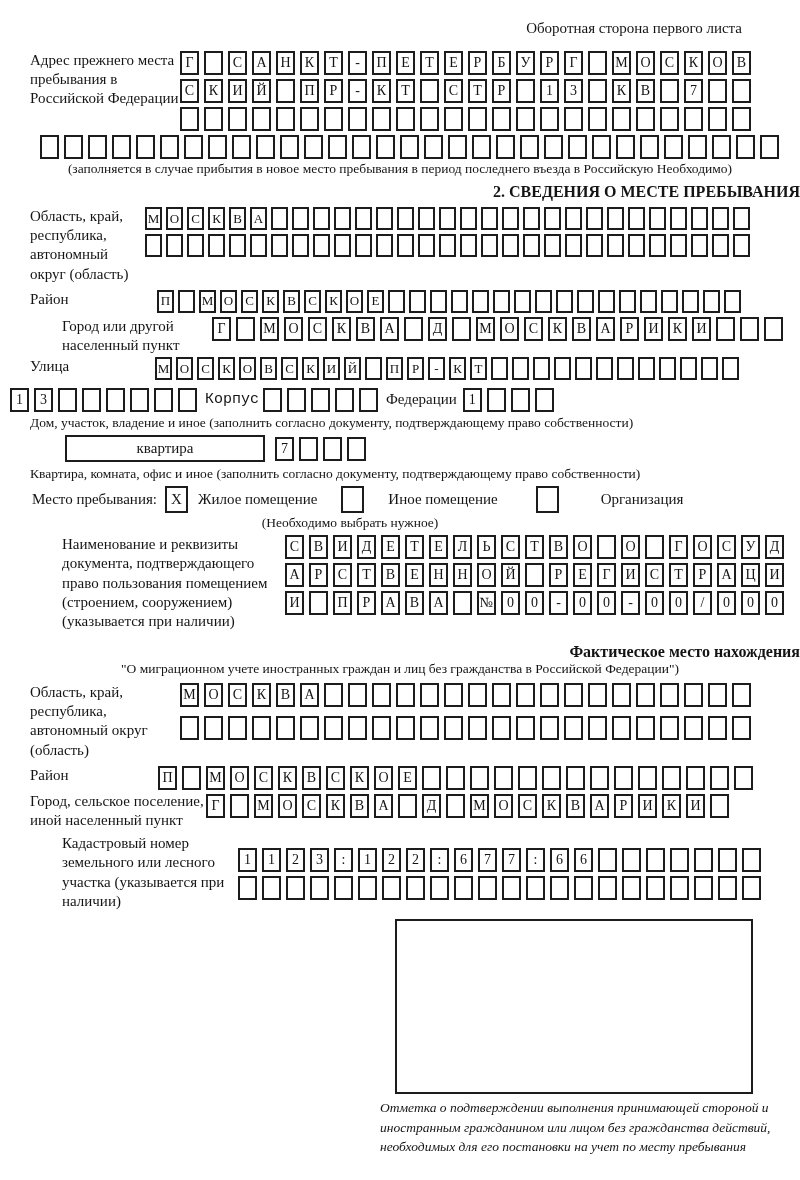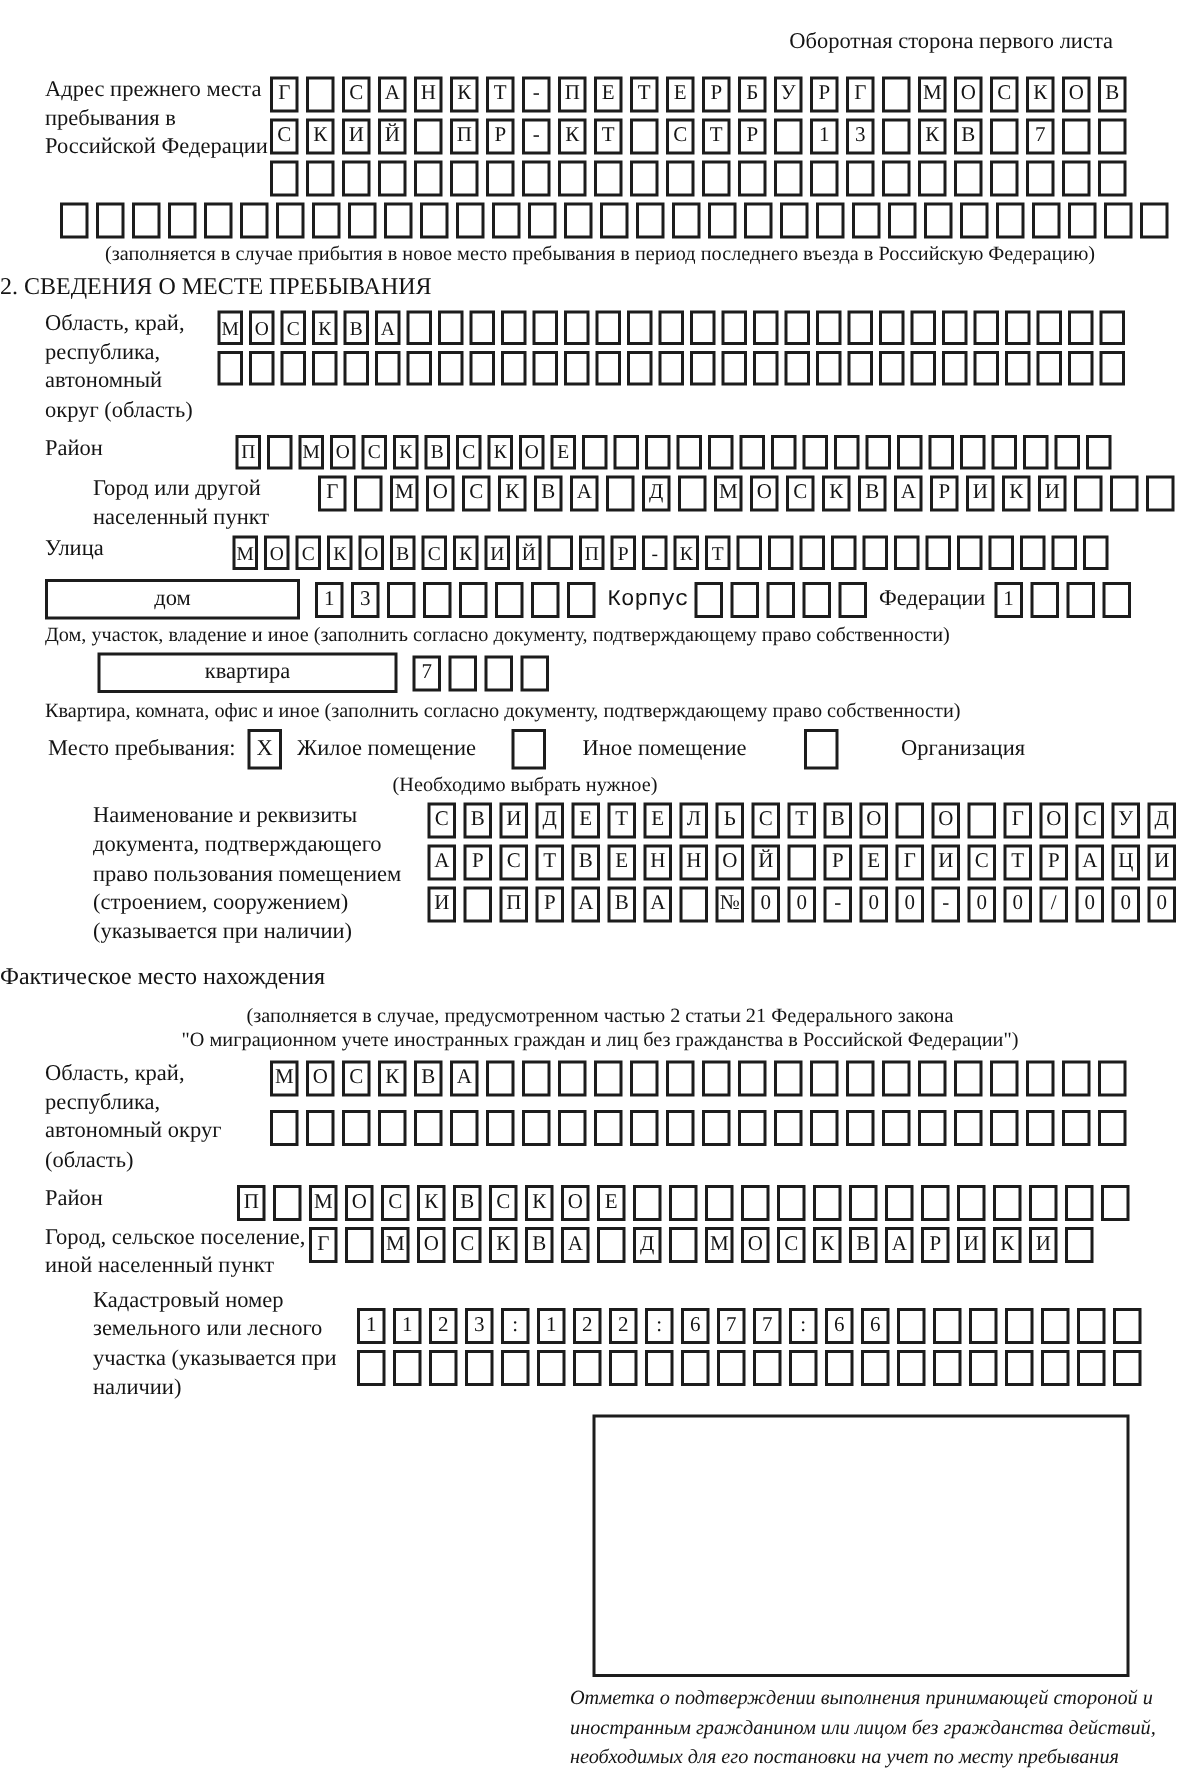--- a/index.html
+++ b/index.html
@@ -15,21 +15,21 @@
   .rowcol{display:flex;flex-direction:column;gap:4px;}
   .cells{display:flex;gap:5px;}
   .cb{
     display:inline-flex;align-items:center;justify-content:center;flex:0 0 auto;
     width:19px;height:24px;border:2px solid #1c1c1c;box-sizing:border-box;
     font-size:14px;background:#fff;
   }
   .cells.sm{gap:4px;}
   .cells.sm .cb{width:17px;height:23px;font-size:13px;}
   .note{font-size:13.5px;text-align:center;}
-  .sec-title{font-size:16px;font-weight:normal;text-align:left;}
+  .sec-title{font-size:16px;font-weight:bold;text-align:right;}
   .w172{width:180px;}
   .w145{width:145px;}
   .w157{width:157px;}
   .w180{width:180px;}
   .w155{width:155px;}
   .w175{width:180px;}
   .w230{width:206px;}
   .w253{width:253px;}
   .w158{width:158px;}
   .widebox{
@@ -170,21 +170,21 @@
       <span class="cb"></span>
       <span class="cb"></span>
       <span class="cb"></span>
       <span class="cb"></span>
       <span class="cb"></span>
       <span class="cb"></span>
       <span class="cb"></span>
       <span class="cb"></span>
       <span class="cb"></span>
     </div>
-  <div class="note mt2">(заполняется в случае прибытия в новое место пребывания в период последнего въезда в Российскую Федерацию)</div>
+  <div class="note mt2">(заполняется в случае прибытия в новое место пребывания в период последнего въезда в Российскую Необходимо)</div>
 
   <div class="sec-title mt6">2. СВЕДЕНИЯ О МЕСТЕ ПРЕБЫВАНИЯ</div>
 
   <div class="frow mt6">
     <div class="flabel w145">Область, край, республика, автономный округ (область)</div>
     <div class="rowcol">
       <div class="cells sm">
           <span class="cb">М</span>
           <span class="cb">О</span>
           <span class="cb">С</span>
@@ -341,21 +341,20 @@
         <span class="cb"></span>
         <span class="cb"></span>
         <span class="cb"></span>
         <span class="cb"></span>
         <span class="cb"></span>
         <span class="cb"></span>
       </div>
   </div>
 
   <div class="frow mt6" style="align-items:center;">
-    <div class="widebox housebox">дом</div>
     <div class="cells" style="margin-left:10px;">
         <span class="cb">1</span>
         <span class="cb">3</span>
         <span class="cb"></span>
         <span class="cb"></span>
         <span class="cb"></span>
         <span class="cb"></span>
         <span class="cb"></span>
         <span class="cb"></span>
       </div>
@@ -468,21 +467,20 @@
           <span class="cb">0</span>
           <span class="cb">/</span>
           <span class="cb">0</span>
           <span class="cb">0</span>
           <span class="cb">0</span>
         </div>
     </div>
   </div>
 
   <div class="sec-title mt12">Фактическое место нахождения</div>
-  <div class="note mt8">(заполняется в случае, предусмотренном частью 2 статьи 21 Федерального закона</div>
   <div class="note">"О миграционном учете иностранных граждан и лиц без гражданства в Российской Федерации")</div>
 
   <div class="frow mt6">
     <div class="flabel w180">Область, край, республика, автономный округ (область)</div>
     <div class="rowcol" style="gap:9px;">
       <div class="cells">
           <span class="cb">М</span>
           <span class="cb">О</span>
           <span class="cb">С</span>
           <span class="cb">К</span>

